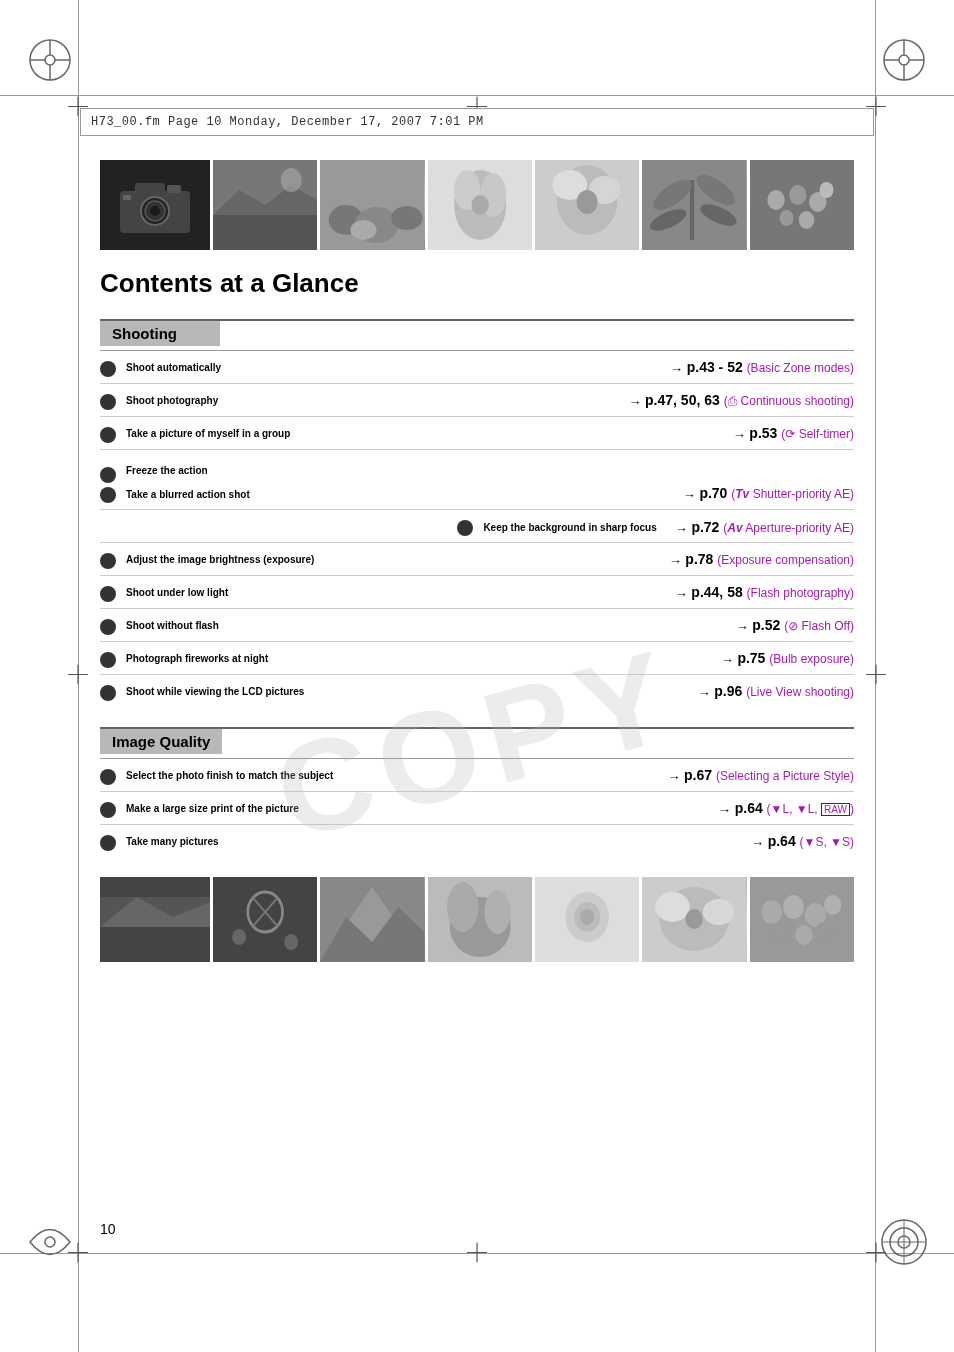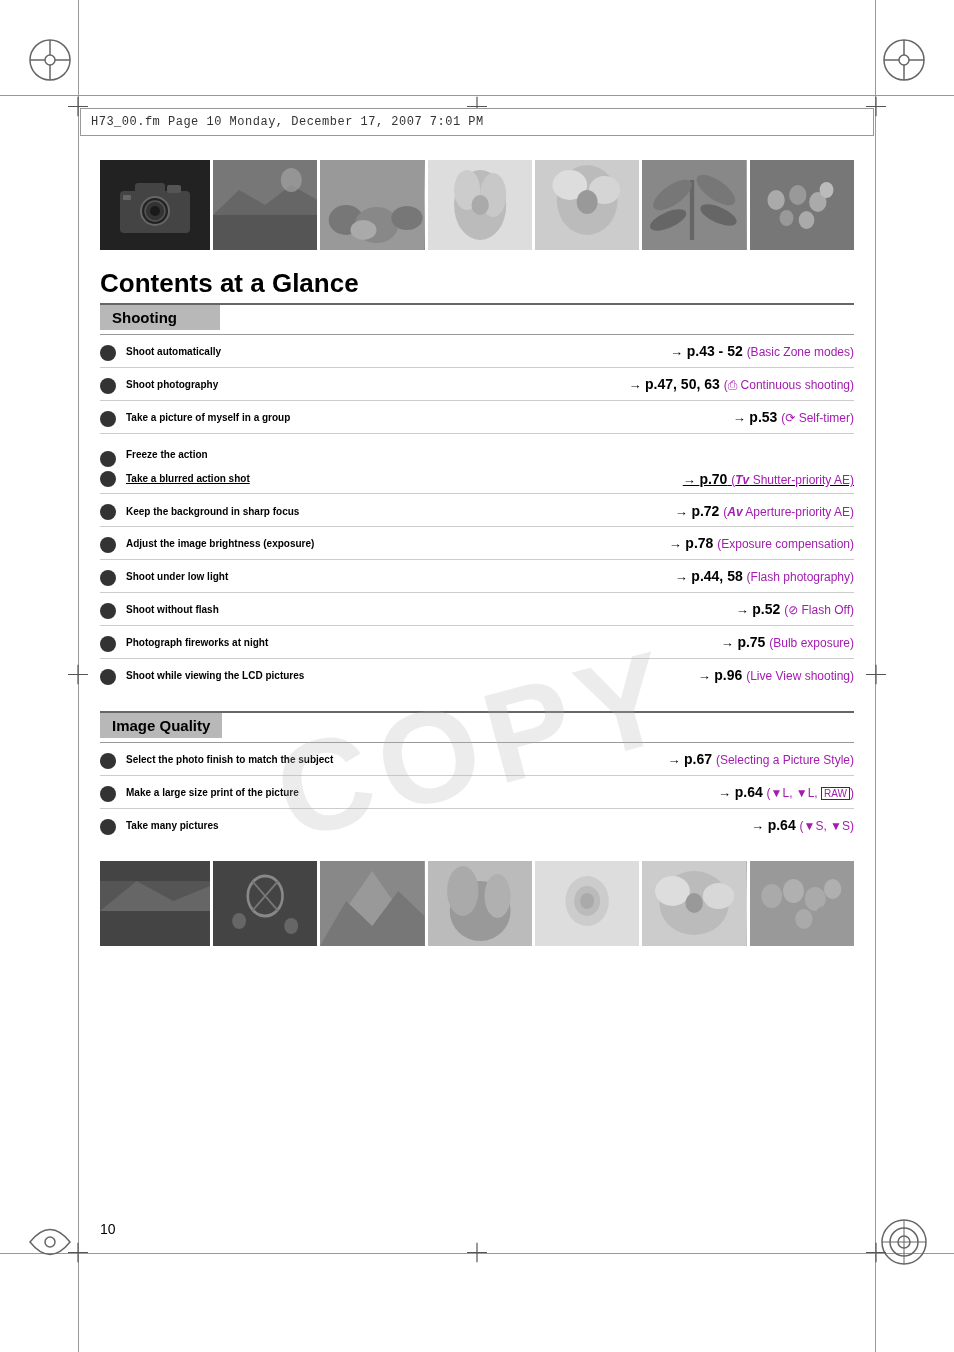--- a/index.html
+++ b/index.html
@@ -99,21 +99,21 @@
     .photo-gradient-2 { background: linear-gradient(180deg, #999 0%, #ccc 40%, #888 100%); }
     .photo-gradient-3 { background: linear-gradient(135deg, #bbb 0%, #fff 50%, #aaa 100%); }
     .photo-gradient-4 { background: linear-gradient(180deg, #aaa 0%, #ddd 50%, #bbb 100%); }
     .photo-gradient-5 { background: linear-gradient(135deg, #777 0%, #bbb 50%, #999 100%); }
     .photo-gradient-6 { background: linear-gradient(180deg, #666 0%, #999 50%, #777 100%); }
 
     
     .page-title {
       font-size: 26px;
       font-weight: bold;
-      margin-bottom: 4px;
+      margin-bottom: 20px;
       color: #000;
     }
 
     
     .section-header {
       background: #b8b8b8;
       padding: 4px 12px;
       font-size: 15px;
       font-weight: bold;
       color: #000;
@@ -475,35 +475,35 @@
           </span>
         </div>
       </div>
 
       <div class="entry-row">
         <div style="display:flex; flex-direction:column; flex:1;">
           <div style="display:flex; align-items:flex-start; margin-bottom:2px;margin-top:7px;">
             <div class="bullet"></div>
             <span class="entry-label">Freeze the action</span>
           </div>
-          <div style="display:flex; align-items:flex-end; justify-content:space-between;text-decoration:underline;">
+          <div style="display:flex; align-items:flex-start; justify-content:space-between;">
             <div style="display:flex; align-items:center;">
               <div class="bullet"></div>
               <span class="entry-label">Take a blurred action shot</span>
             </div>
             <span class="entry-ref">
               <span class="arrow">→ </span><span class="page-num inline-bold">p.70</span> <span class="desc">(<span class="tv-text">Tv</span> Shutter-priority AE)</span>
             </span>
           </div>
         </div>
       </div>
 
       <div class="entry-row">
         <div style="display:flex; flex-direction:column; flex:1;">
-          <div style="display:flex; align-items:center; justify-content:space-between;">
+          <div style="display:flex; align-items:center; justify-content:flex-end;gap:8px;">
             <div style="display:flex; align-items:center;">
               <div class="bullet"></div>
               <span class="entry-label">Keep the background in sharp focus</span>
             </div>
             <span class="entry-ref">
               <span class="arrow">→ </span><span class="page-num inline-bold">p.72</span> <span class="desc">(<span class="av-text">Av</span> Aperture-priority AE)</span>
             </span>
           </div>
         </div>
       </div>

